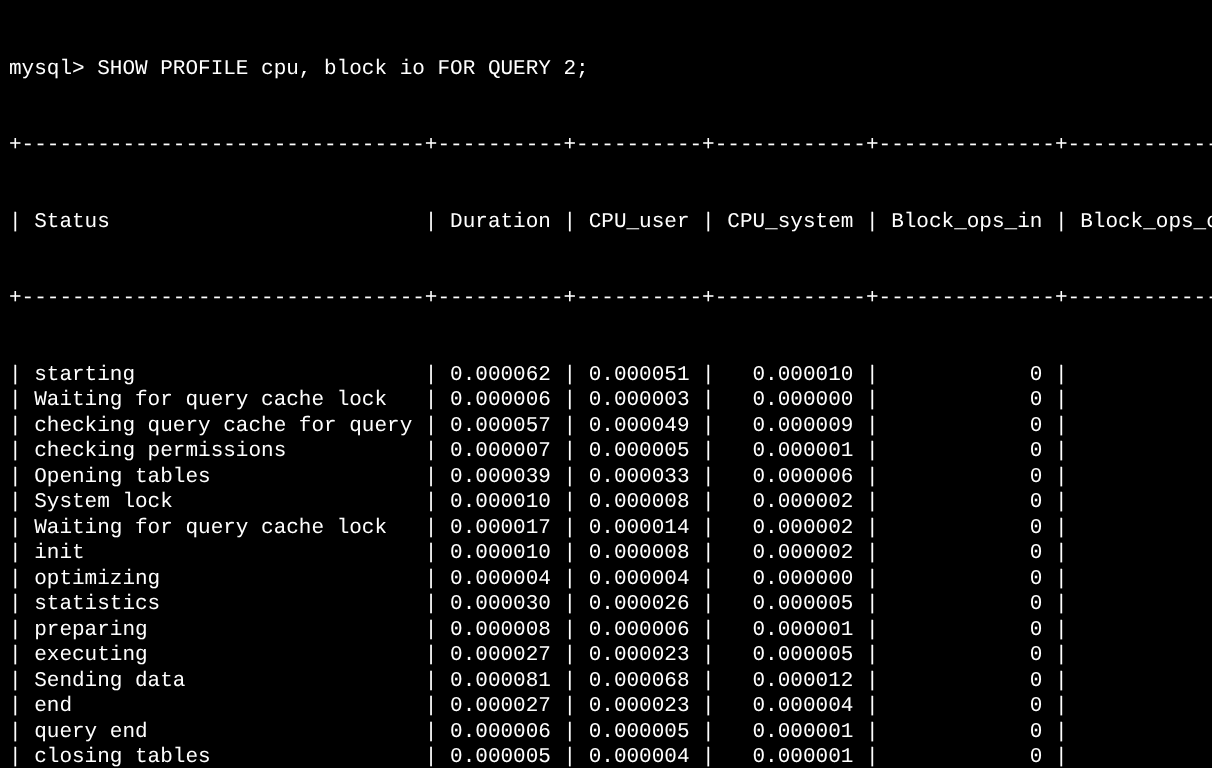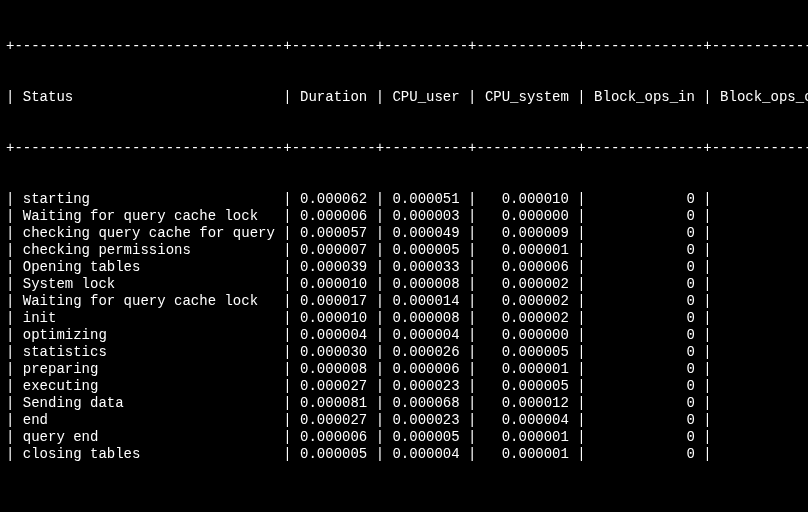--- a/index.html
+++ b/index.html
@@ -21,19 +21,20 @@
   }
   .sep {
     white-space: pre;
     color: #fff;
   }
 </style>
 </head>
 <body>
 
 <div class="terminal">
+  <div class="row"><span>mysql&gt; </span><span>SHOW PROFILE cpu, block io FOR QUERY 2;</span></div>
   <div class="sep" id="sep-top">+--------------------------------+----------+----------+------------+--------------+---------------+</div>
   <div class="row" id="header-row">| Status                         | Duration | CPU_user | CPU_system | Block_ops_in | Block_ops_out |</div>
   <div class="sep" id="sep-mid">+--------------------------------+----------+----------+------------+--------------+---------------+</div>
   <div id="rows"><div class="row">| starting                       | 0.000062 | 0.000051 |   0.000010 |            0 |             0 |</div><div class="row">| Waiting for query cache lock   | 0.000006 | 0.000003 |   0.000000 |            0 |             0 |</div><div class="row">| checking query cache for query | 0.000057 | 0.000049 |   0.000009 |            0 |             0 |</div><div class="row">| checking permissions           | 0.000007 | 0.000005 |   0.000001 |            0 |             0 |</div><div class="row">| Opening tables                 | 0.000039 | 0.000033 |   0.000006 |            0 |             0 |</div><div class="row">| System lock                    | 0.000010 | 0.000008 |   0.000002 |            0 |             0 |</div><div class="row">| Waiting for query cache lock   | 0.000017 | 0.000014 |   0.000002 |            0 |             0 |</div><div class="row">| init                           | 0.000010 | 0.000008 |   0.000002 |            0 |             0 |</div><div class="row">| optimizing                     | 0.000004 | 0.000004 |   0.000000 |            0 |             0 |</div><div class="row">| statistics                     | 0.000030 | 0.000026 |   0.000005 |            0 |             0 |</div><div class="row">| preparing                      | 0.000008 | 0.000006 |   0.000001 |            0 |             0 |</div><div class="row">| executing                      | 0.000027 | 0.000023 |   0.000005 |            0 |             0 |</div><div class="row">| Sending data                   | 0.000081 | 0.000068 |   0.000012 |            0 |             0 |</div><div class="row">| end                            | 0.000027 | 0.000023 |   0.000004 |            0 |             0 |</div><div class="row">| query end                      | 0.000006 | 0.000005 |   0.000001 |            0 |             0 |</div><div class="row">| closing tables                 | 0.000005 | 0.000004 |   0.000001 |            0 |             0 |</div></div>
   
   
 </div>
 
 </body></html>

